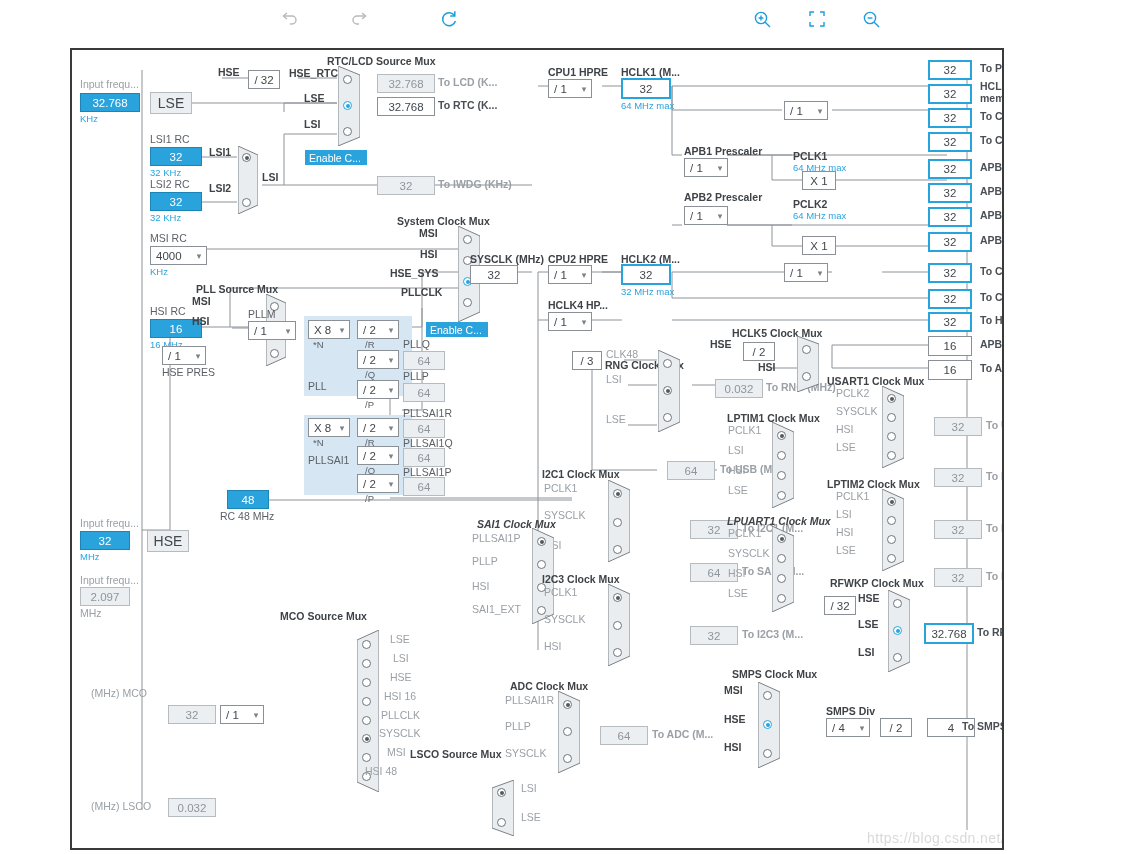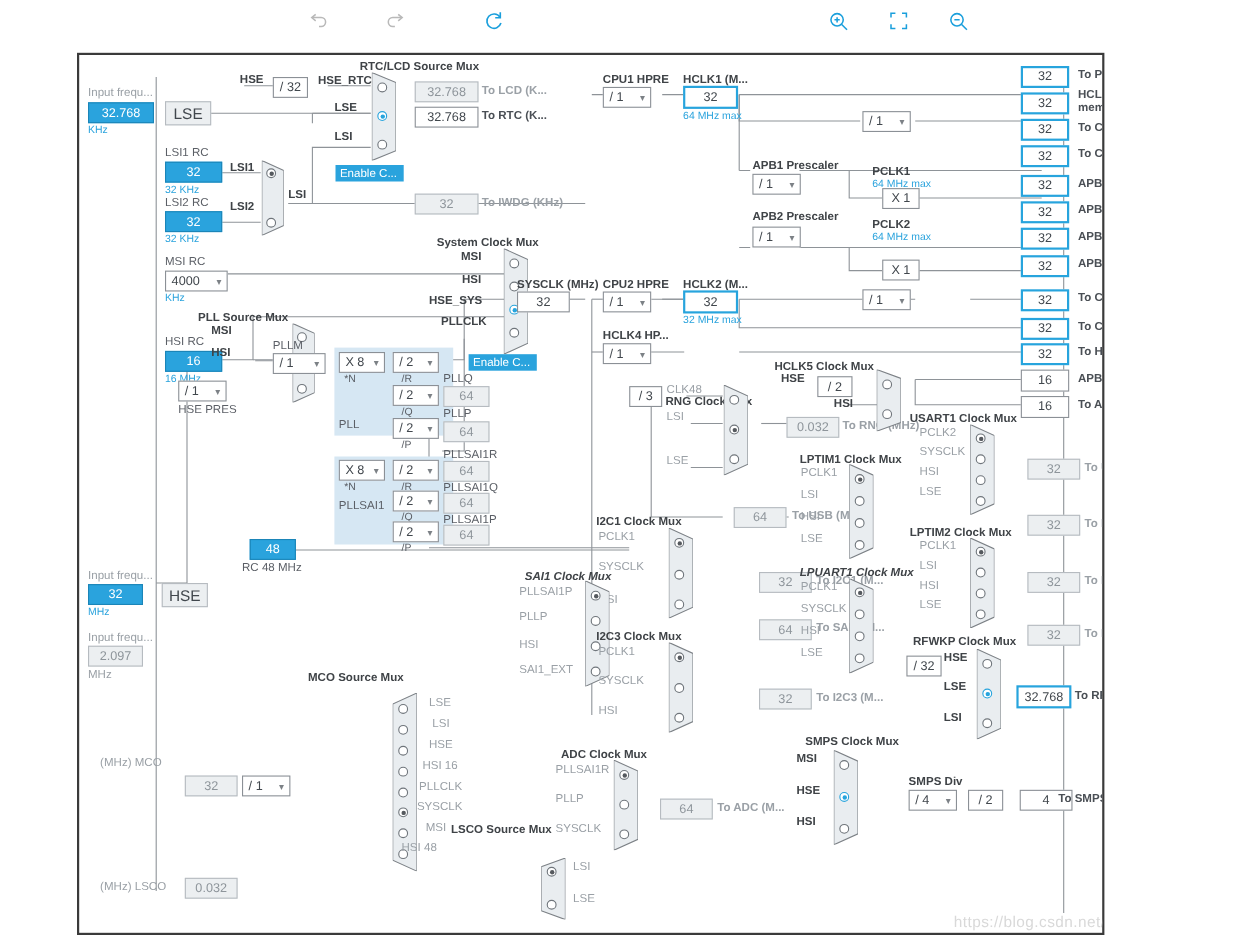--- a/index.html
+++ b/index.html
@@ -259,21 +259,21 @@
 
   <div class="lbl" style="left:78px;top:255px;">HSI RC</div>
   <div class="vbox blue" style="left:78px;top:269px;width:52px;">16</div>
   <div class="lbl-blue" style="left:78px;top:289px;">16 MHz</div>
   <div class="dd" style="left:90px;top:296px;width:44px;">
     <span class="t">/ 1</span>
         <span class="c">▾</span>
   </div>
   <div class="lbl" style="left:90px;top:316px;">HSE PRES</div>
 
-  <div class="lbl-b" style="left:108px;top:233px;">PLL Source Mux</div>
+  <div class="lbl-b" style="left:124px;top:233px;">PLL Source Mux</div>
   <div class="lbl-b" style="left:120px;top:245px;">MSI</div>
   <div class="lbl-b" style="left:120px;top:265px;">HSI</div>
   <div class="mux" style="left:194px;top:244px;">
     <svg width="20" height="72">
           <polygon points="0,0 20,9 20,63 0,72" fill="#e9edf0" stroke="#7c8186" stroke-width="1"></polygon>
         </svg>
   </div>
   <div class="radio" style="left:198px;top:252px;"></div>
   <div class="radio on" style="left:198px;top:274px;"></div>
   <div class="radio" style="left:198px;top:299px;"></div>
@@ -541,21 +541,21 @@
     <svg width="22" height="82">
           <polygon points="0,0 22,10 22,72 0,82" fill="#e9edf0" stroke="#7c8186" stroke-width="1"></polygon>
         </svg>
   </div>
   <div class="radio ongrey" style="left:491px;top:650px;"></div>
   <div class="radio" style="left:491px;top:677px;"></div>
   <div class="radio" style="left:491px;top:704px;"></div>
   <div class="vbox grey" style="left:528px;top:676px;width:48px;">64</div>
   <div class="outlbl" style="left:580px;top:678px;color:#9aa0a6;">To ADC (M...</div>
 
-  <div class="lbl-b" style="left:632px;top:277px;text-align:center;">HCLK5 Clock Mux</div>
+  <div class="lbl-b" style="left:660px;top:277px;text-align:center;">HCLK5 Clock Mux</div>
   <div class="lbl-b" style="left:638px;top:288px;">HSE</div>
   <div class="sbox" style="left:671px;top:292px;width:32px;">/ 2</div>
   <div class="lbl-b" style="left:686px;top:311px;">HSI</div>
   <div class="mux" style="left:725px;top:286px;">
     <svg width="22" height="56">
           <polygon points="0,0 22,8 22,48 0,56" fill="#e9edf0" stroke="#7c8186" stroke-width="1"></polygon>
         </svg>
   </div>
   <div class="radio" style="left:730px;top:295px;"></div>
   <div class="radio" style="left:730px;top:322px;"></div>

